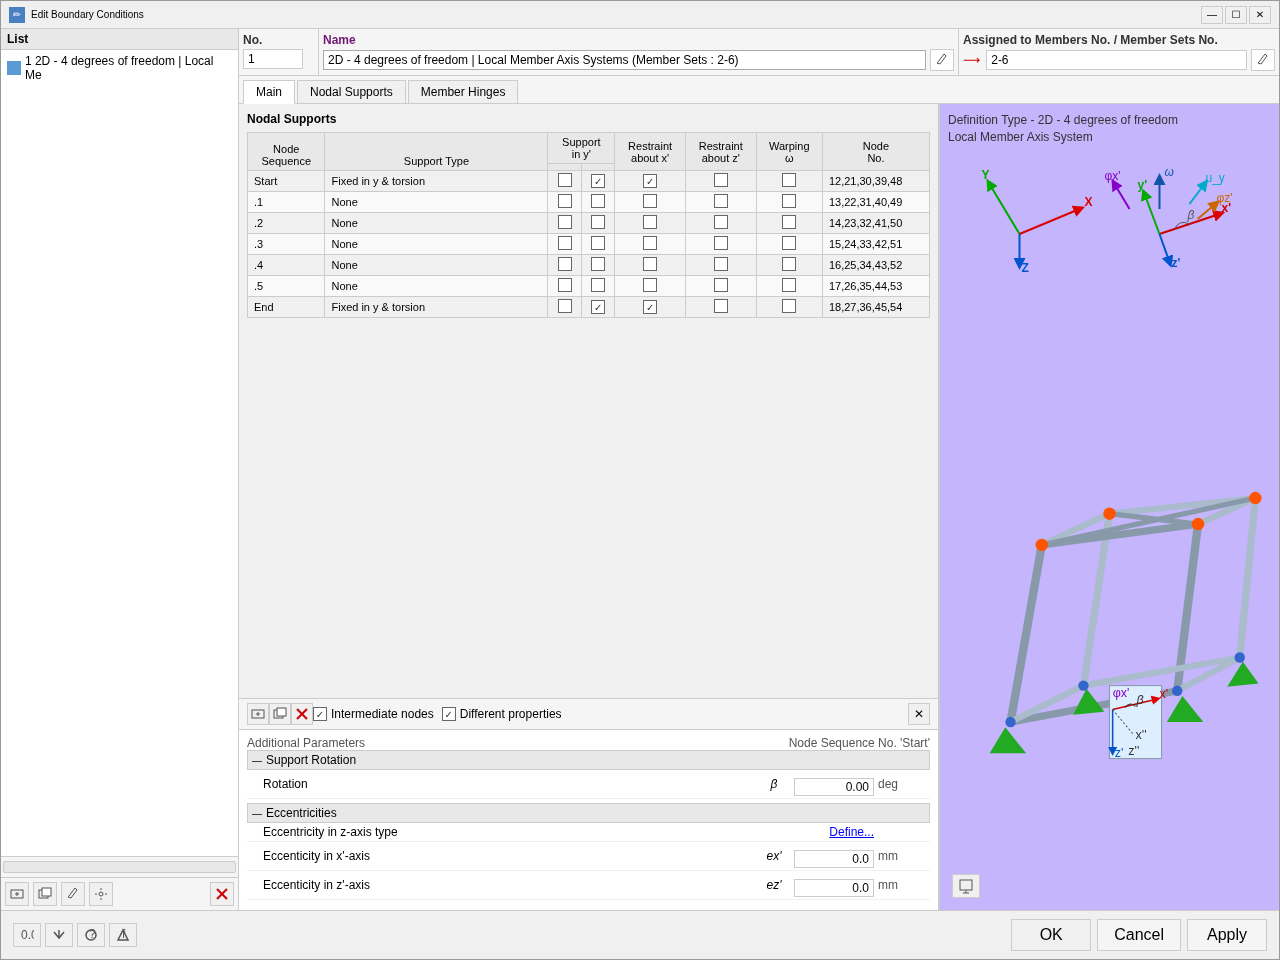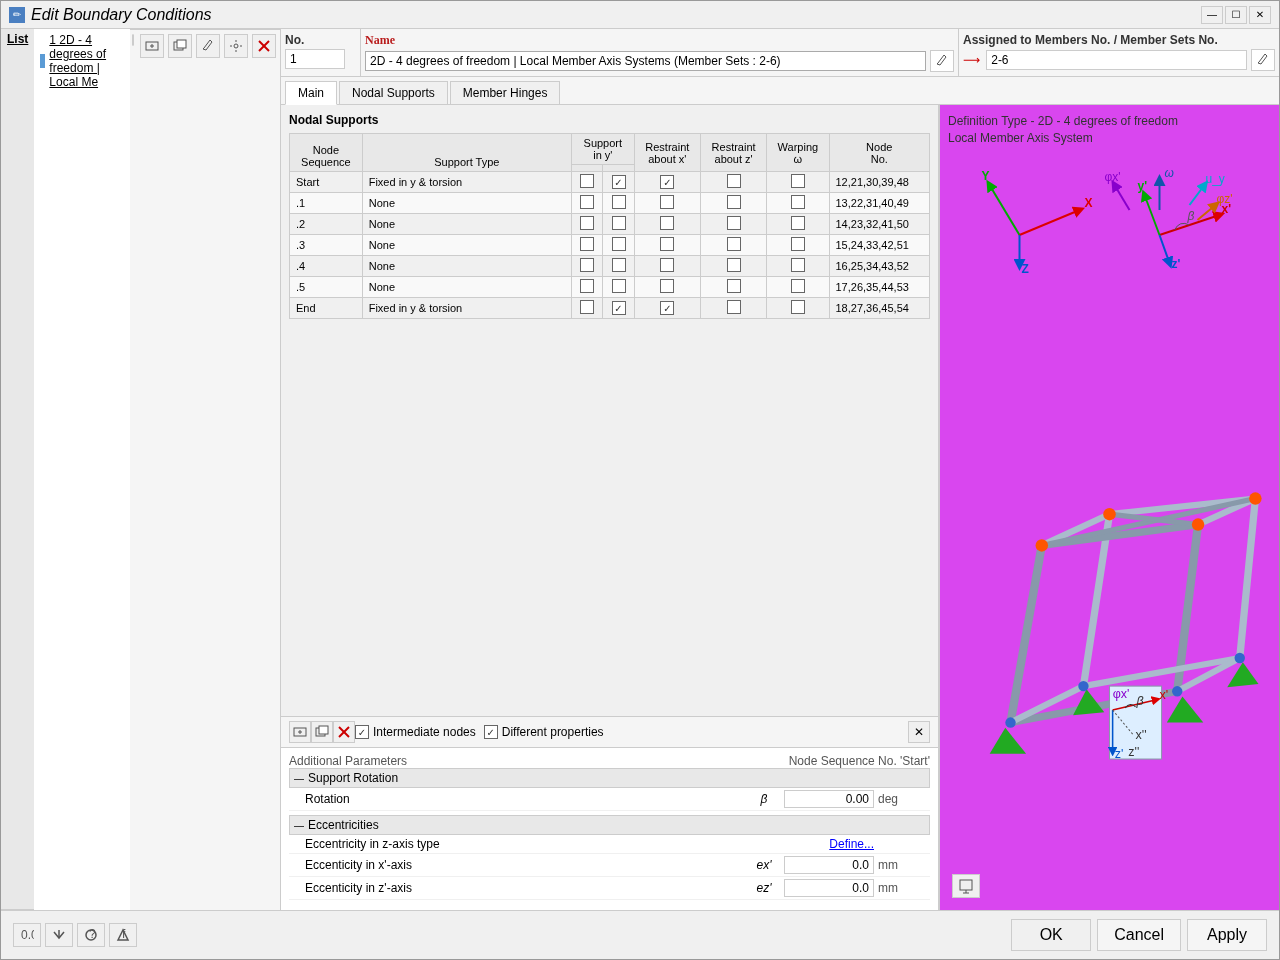--- a/index.html
+++ b/index.html
@@ -2,47 +2,47 @@
 <html><head>
   <meta charset="utf-8">
   <style>
     * { box-sizing: border-box; margin: 0; padding: 0; font-family: 'Segoe UI', Tahoma, sans-serif; font-size: 12px; }
     body { background: #f0f0f0; width: 1280px; height: 960px; overflow: hidden; }
     
     .window { width: 1280px; height: 960px; background: #f0f0f0; border: 1px solid #999; display: flex; flex-direction: column; }
     
     .titlebar { background: #f0f0f0; padding: 4px 8px; display: flex; align-items: center; gap: 6px; border-bottom: 1px solid #ccc; height: 28px; }
     .titlebar-icon { width: 16px; height: 16px; background: #4a7fc1; display: flex; align-items: center; justify-content: center; color: white; font-size: 10px; }
-    .titlebar-title { flex: 1; font-size: 16px; font-style: italic; }
+    .titlebar-title { flex: 1; font-size: 10px; }
     .titlebar-controls { display: flex; gap: 2px; }
     .titlebar-btn { width: 22px; height: 18px; background: #f0f0f0; border: 1px solid #ccc; display: flex; align-items: center; justify-content: center; cursor: pointer; font-size: 10px; }
     
     .main-content { display: flex; flex: 1; overflow: hidden; }
     
     
-    .list-panel { width: 280px; border-right: 1px solid #ccc; display: flex; flex-direction: row; background: white; text-decoration: underline; }
+    .list-panel { width: 238px; border-right: 1px solid #ccc; display: flex; flex-direction: column; background: white; }
     .list-panel-header { background: #e8e8e8; padding: 3px 6px; font-weight: bold; border-bottom: 1px solid #ccc; }
     .list-panel-body { flex: 1; overflow-y: auto; padding: 2px; }
     .list-item { display: flex; align-items: center; gap: 4px; padding: 2px 4px; cursor: pointer; }
     .list-item-icon { width: 16px; height: 16px; background: #5b9bd5; display: flex; align-items: center; justify-content: center; }
     .list-panel-footer { border-top: 1px solid #ccc; padding: 4px; display: flex; gap: 4px; background: #f5f5f5; }
     .footer-btn { width: 24px; height: 24px; background: #f0f0f0; border: 1px solid #ccc; display: flex; align-items: center; justify-content: center; cursor: pointer; }
     .footer-btn.delete { color: #cc0000; }
     
     
     .edit-panel { flex: 1; display: flex; flex-direction: column; overflow: hidden; }
     
     .edit-top { display: flex; border-bottom: 1px solid #ccc; background: #f5f5f5; }
     
     .no-section { width: 80px; border-right: 1px solid #ccc; padding: 4px; }
     .no-section .label { font-weight: bold; color: #333; margin-bottom: 2px; }
     .no-input { width: 60px; border: 1px solid #ccc; padding: 2px 4px; background: white; }
     
     .name-section { flex: 1; padding: 4px; border-right: 1px solid #ccc; }
-    .name-section .label { font-weight: bold; color: #b91c1c; margin-bottom: 2px; font-family: Liberation Serif, serif; }
+    .name-section .label { font-weight: bold; color: #701a75; margin-bottom: 2px; }
     .name-input-row { display: flex; gap: 4px; align-items: center; }
     .name-input { flex: 1; border: 1px solid #aaa; padding: 2px 4px; background: white; }
     .edit-btn { width: 24px; height: 22px; background: white; border: 1px solid #ccc; display: flex; align-items: center; justify-content: center; cursor: pointer; }
     
     .assigned-section { width: 320px; padding: 4px; }
     .assigned-section .label { font-weight: bold; color: #333; margin-bottom: 2px; }
     .assigned-input-row { display: flex; gap: 4px; align-items: center; }
     .assigned-input { flex: 1; border: 1px solid #ccc; padding: 2px 4px; background: white; }
     
     .tabs-row { display: flex; background: #f5f5f5; border-bottom: 1px solid #ccc; padding: 4px 4px 0; gap: 2px; }
@@ -72,26 +72,26 @@
     .checkbox-label { display: flex; align-items: center; gap: 4px; cursor: pointer; }
     
     .additional-params { border-top: 1px solid #ccc; padding: 6px 8px; background: white; }
     .params-header { display: flex; justify-content: space-between; margin-bottom: 0; color: #555; font-size: 11px; }
     .param-group { margin-bottom: 4px; }
     .param-group-header { display: flex; align-items: center; gap: 4px; padding: 2px 4px; background: #e8e8e8; border: 1px solid #ccc; cursor: pointer; }
     .param-group-header .collapse-icon { font-size: 10px; }
     .param-row { display: flex; align-items: center; padding: 2px 16px; border-bottom: 1px solid #f0f0f0; }
     .param-name { flex: 1; }
     .param-symbol { width: 40px; text-align: center; font-style: italic; }
-    .param-value { width: 90px; text-align: right; border: 1px solid #ccc; padding: 1px 4px; background: white; }
+    .param-value { width: 80px; text-align: right; border: 1px solid #ccc; padding: 1px 4px; background: white; margin-top: 6px; }
     .param-unit { width: 40px; padding-left: 4px; color: #555; }
     .param-define { color: blue; cursor: pointer; text-decoration: underline; }
     
     
-    .viz-panel { width: 340px; background: #d946ef; display: flex; flex-direction: column; padding: 8px; border-left: 1px solid #ccc; }
+    .viz-panel { width: 340px; background: #c4b5fd; display: flex; flex-direction: column; padding: 8px; border-left: 1px solid #ccc; }
     .viz-title { font-size: 11px; color: #333; margin-bottom: 8px; line-height: 1.4; }
     .axis-diagram { width: 100%; height: 120px; position: relative; margin-bottom: 8px; }
     .model-diagram { flex: 1; position: relative; display: flex; align-items: center; justify-content: center; }
     .viz-footer { padding: 4px; display: flex; justify-content: flex-start; }
     .viz-footer-btn { width: 28px; height: 24px; background: #f0f0f0; border: 1px solid #ccc; display: flex; align-items: center; justify-content: center; cursor: pointer; }
     
     
     .bottom-bar { display: flex; justify-content: flex-end; align-items: center; gap: 6px; padding: 8px 12px; border-top: 1px solid #ccc; background: #f0f0f0; }
     .action-btn { min-width: 80px; padding: 6px 16px; border: 1px solid #ccc; background: #f5f5f5; cursor: pointer; font-size: 16px; }
     .action-btn.ok { background: #f0f0f0; }

